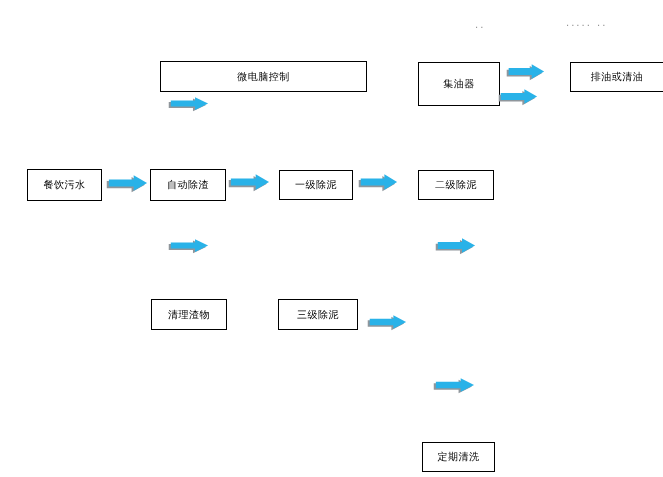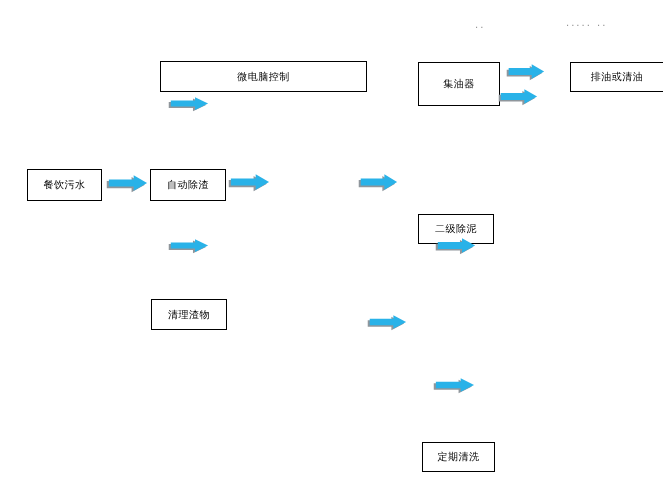--- a/index.html
+++ b/index.html
@@ -57,25 +57,31 @@
     </div>
     <div class="flow-box" style="left: 552px; top: 62px; width: 94px; height: 30px; margin-left: 18px;">
       <span class="flow-label">排油或清油</span>
     </div>
     <div class="flow-box" style="left: 27px; top: 169px; width: 75px; height: 32px;">
       <span class="flow-label">餐饮污水</span>
     </div>
     <div class="flow-box" style="left: 150px; top: 169px; width: 76px; height: 32px; text-align: center;">
       <span class="flow-label">自动除渣</span>
     </div>
-    <div class="flow-box" style="left: 418px; top: 170px; width: 76px; height: 30px; margin-top: 44px;">
+    <div class="flow-box" style="left: 279px; top: 170px; width: 74px; height: 30px;">
+      <span class="flow-label">一级除泥</span>
+    </div>
+    <div class="flow-box" style="left: 418px; top: 170px; width: 76px; height: 30px;">
       <span class="flow-label">二级除泥</span>
     </div>
     <div class="flow-box" style="left: 151px; top: 299px; width: 76px; height: 31px;">
       <span class="flow-label">清理渣物</span>
+    </div>
+    <div class="flow-box" style="left: 278px; top: 299px; width: 80px; height: 31px;">
+      <span class="flow-label">三级除泥</span>
     </div>
     <div class="flow-box" style="left: 422px; top: 442px; width: 73px; height: 30px;">
       <span class="flow-label">定期清洗</span>
     </div>
     <svg class="flow-arrow" viewBox="0 0 44 20" preserveAspectRatio="none" style="left: 168px; top: 96px; width: 41px; height: 15px;">
       <polygon points="3,6 29,6 29,1.5 43,10 29,18.5 29,14 3,14" transform="translate(-2.2,1.9)" fill="#8F969C"></polygon>
       <polygon points="3,6 29,6 29,1.5 43,10 29,18.5 29,14 3,14" fill="#29B2E8"></polygon>
     </svg>
     <svg class="flow-arrow" viewBox="0 0 44 20" preserveAspectRatio="none" style="left: 506px; top: 63px; width: 39px; height: 17px;">
       <polygon points="3,6 29,6 29,1.5 43,10 29,18.5 29,14 3,14" transform="translate(-2.2,1.9)" fill="#8F969C"></polygon>

